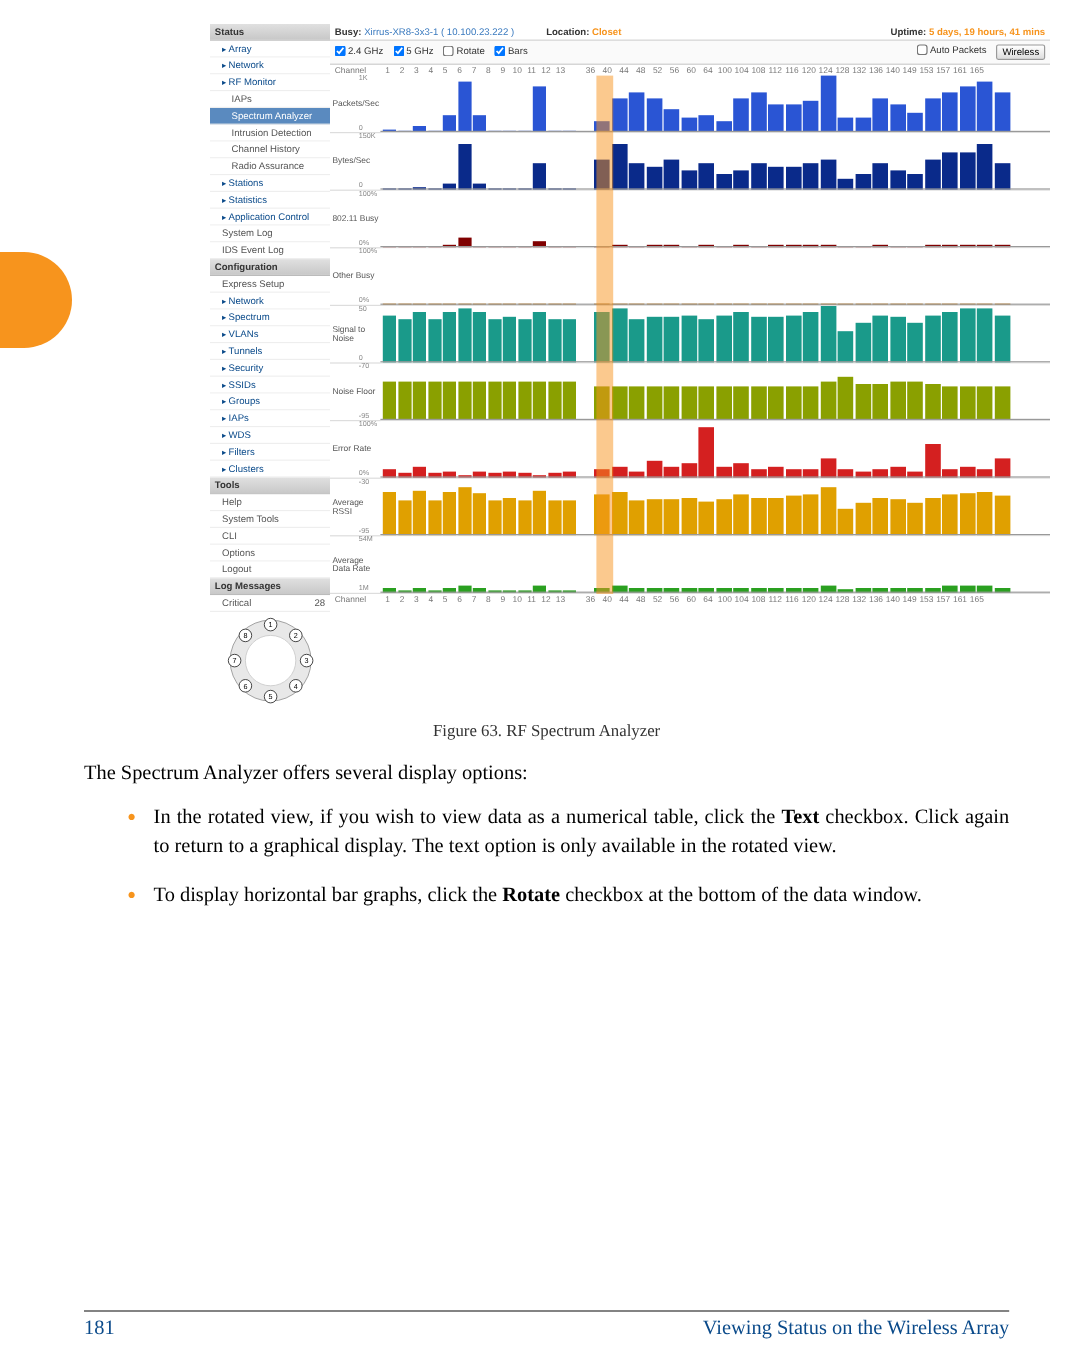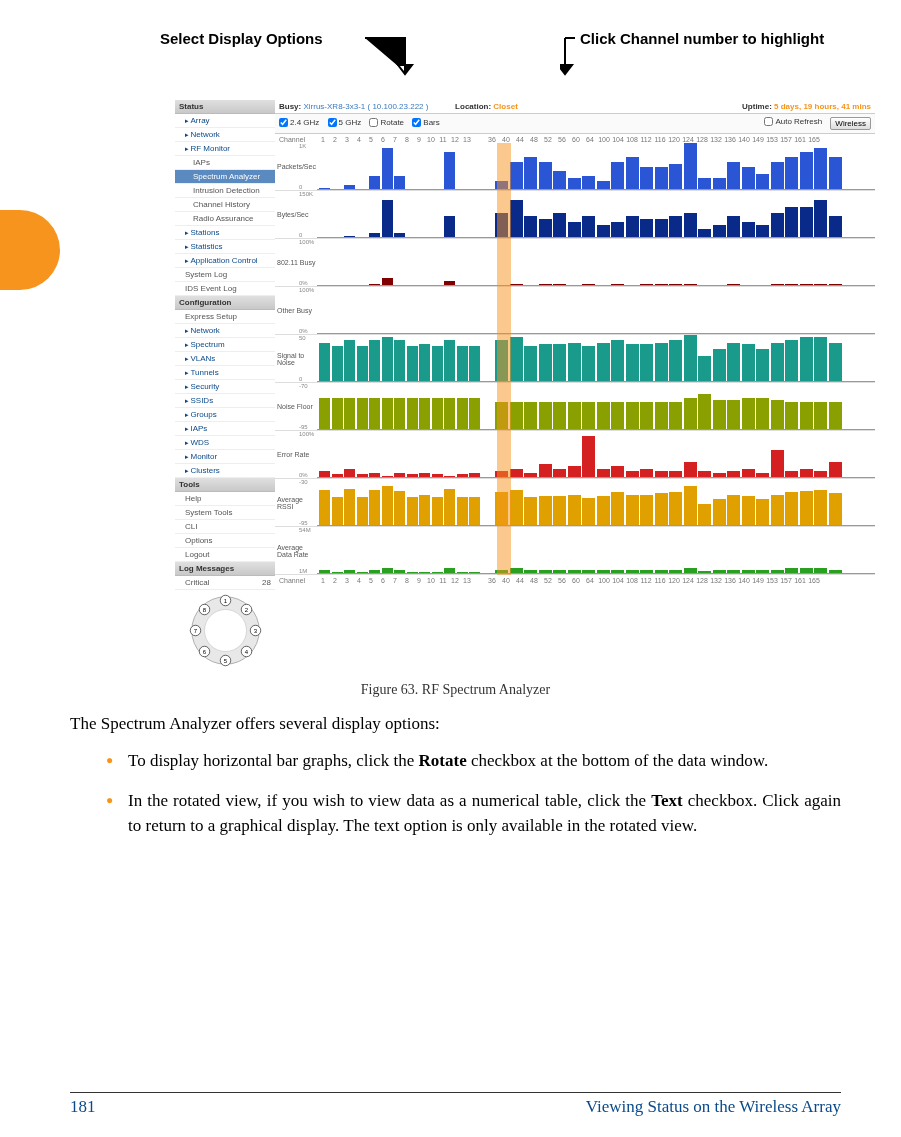--- a/index.html
+++ b/index.html
@@ -217,34 +217,20 @@
     font-size: 17px;
   }
 </style>
 </head>
 <body>
 
 <div class="side-tab"></div>
 
 <div class="page">
 
-  <div class="annot-row">
-    <div class="annot-left">Select Display Options</div>
-    <div class="annot-right">Click Channel number to highlight</div>
-    <div class="arrow arrow-l">
-      <svg viewBox="0 0 60 55">
-          <path d="M0 6 H40 V40 M33 33 L40 42 L47 33 Z" stroke="#000" stroke-width="2" fill="#000"></path>
-        </svg>
-    </div>
-    <div class="arrow arrow-r">
-      <svg viewBox="0 0 60 55">
-          <path d="M15 6 H5 M5 6 V40 M-2 33 L5 42 L12 33 Z" stroke="#000" stroke-width="2" fill="#000"></path>
-        </svg>
-    </div>
-  </div>
 
   <div class="figure">
 
     <div class="sidebar" id="sidebar">
         <div class="sb-sec">Status</div>
         <div class="sb-item exp">Array</div>
         <div class="sb-item exp">Network</div>
         <div class="sb-item exp">RF Monitor</div>
         <div class="sb-item sb-sub">IAPs</div>
         <div class="sb-item sb-sub sel">Spectrum Analyzer</div>
@@ -260,21 +246,21 @@
         <div class="sb-item">Express Setup</div>
         <div class="sb-item exp">Network</div>
         <div class="sb-item exp">Spectrum</div>
         <div class="sb-item exp">VLANs</div>
         <div class="sb-item exp">Tunnels</div>
         <div class="sb-item exp">Security</div>
         <div class="sb-item exp">SSIDs</div>
         <div class="sb-item exp">Groups</div>
         <div class="sb-item exp">IAPs</div>
         <div class="sb-item exp">WDS</div>
-        <div class="sb-item exp">Monitor</div>
+        <div class="sb-item exp">Filters</div>
         <div class="sb-item exp">Clusters</div>
         <div class="sb-sec">Tools</div>
         <div class="sb-item">Help</div>
         <div class="sb-item">System Tools</div>
         <div class="sb-item">CLI</div>
         <div class="sb-item">Options</div>
         <div class="sb-item">Logout</div>
         <div class="sb-sec">Log Messages</div>
         <div class="sb-item sb-log">
           <span>Critical</span>
@@ -318,21 +304,21 @@
               <span>Rotate</span>
             </label>
           <label class="cb">
               <input type="checkbox" checked="" style="">
               <span>Bars</span>
             </label>
         </div>
         <div>
           <label class="cb">
               <input type="checkbox" style="">
-              <span>Auto Refresh</span>
+              <span>Auto Packets</span>
             </label>
           <button class="refresh-btn">Wireless</button>
         </div>
       </div>
       <div class="channels" id="ch-top" style="position: relative;"><span style="position:absolute;left:4px">Channel</span><span>1</span><span>2</span><span>3</span><span>4</span><span>5</span><span>6</span><span>7</span><span>8</span><span>9</span><span>10</span><span>11</span><span>12</span><span>13</span><span class="channels-gap"></span><span class="w">36</span><span class="w">40</span><span class="w">44</span><span class="w">48</span><span class="w">52</span><span class="w">56</span><span class="w">60</span><span class="w">64</span><span class="w">100</span><span class="w">104</span><span class="w">108</span><span class="w">112</span><span class="w">116</span><span class="w">120</span><span class="w">124</span><span class="w">128</span><span class="w">132</span><span class="w">136</span><span class="w">140</span><span class="w">149</span><span class="w">153</span><span class="w">157</span><span class="w">161</span><span class="w">165</span></div>
       <div id="charts" style="position:relative">
         <div class="hl-col"></div>
       <div class="chart-row">
             <div class="chart-label">Packets/Sec</div>
             <div class="chart-body">
@@ -792,22 +778,22 @@
       </svg>
     </div>
     <div style="clear:both"></div>
   </div>
 
   <div class="caption">Figure 63. RF Spectrum Analyzer</div>
 
   <div class="body-text">
     <div>The Spectrum Analyzer offers several display options:</div>
     <ul id="bullets">
+        <li>In the rotated view, if you wish to view data as a numerical table, click the <b>Text</b> checkbox. Click again to return to a graphical display. The text option is only available in the rotated view.</li>
         <li>To display horizontal bar graphs, click the <b>Rotate</b> checkbox at the bottom of the data window.</li>
-        <li>In the rotated view, if you wish to view data as a numerical table, click the <b>Text</b> checkbox. Click again to return to a graphical display. The text option is only available in the rotated view.</li>
       </ul>
   </div>
 </div>
 
 <div class="ftr">
   <span>181</span>
   <span>Viewing Status on the Wireless Array</span>
 </div>
 
 </body></html>

